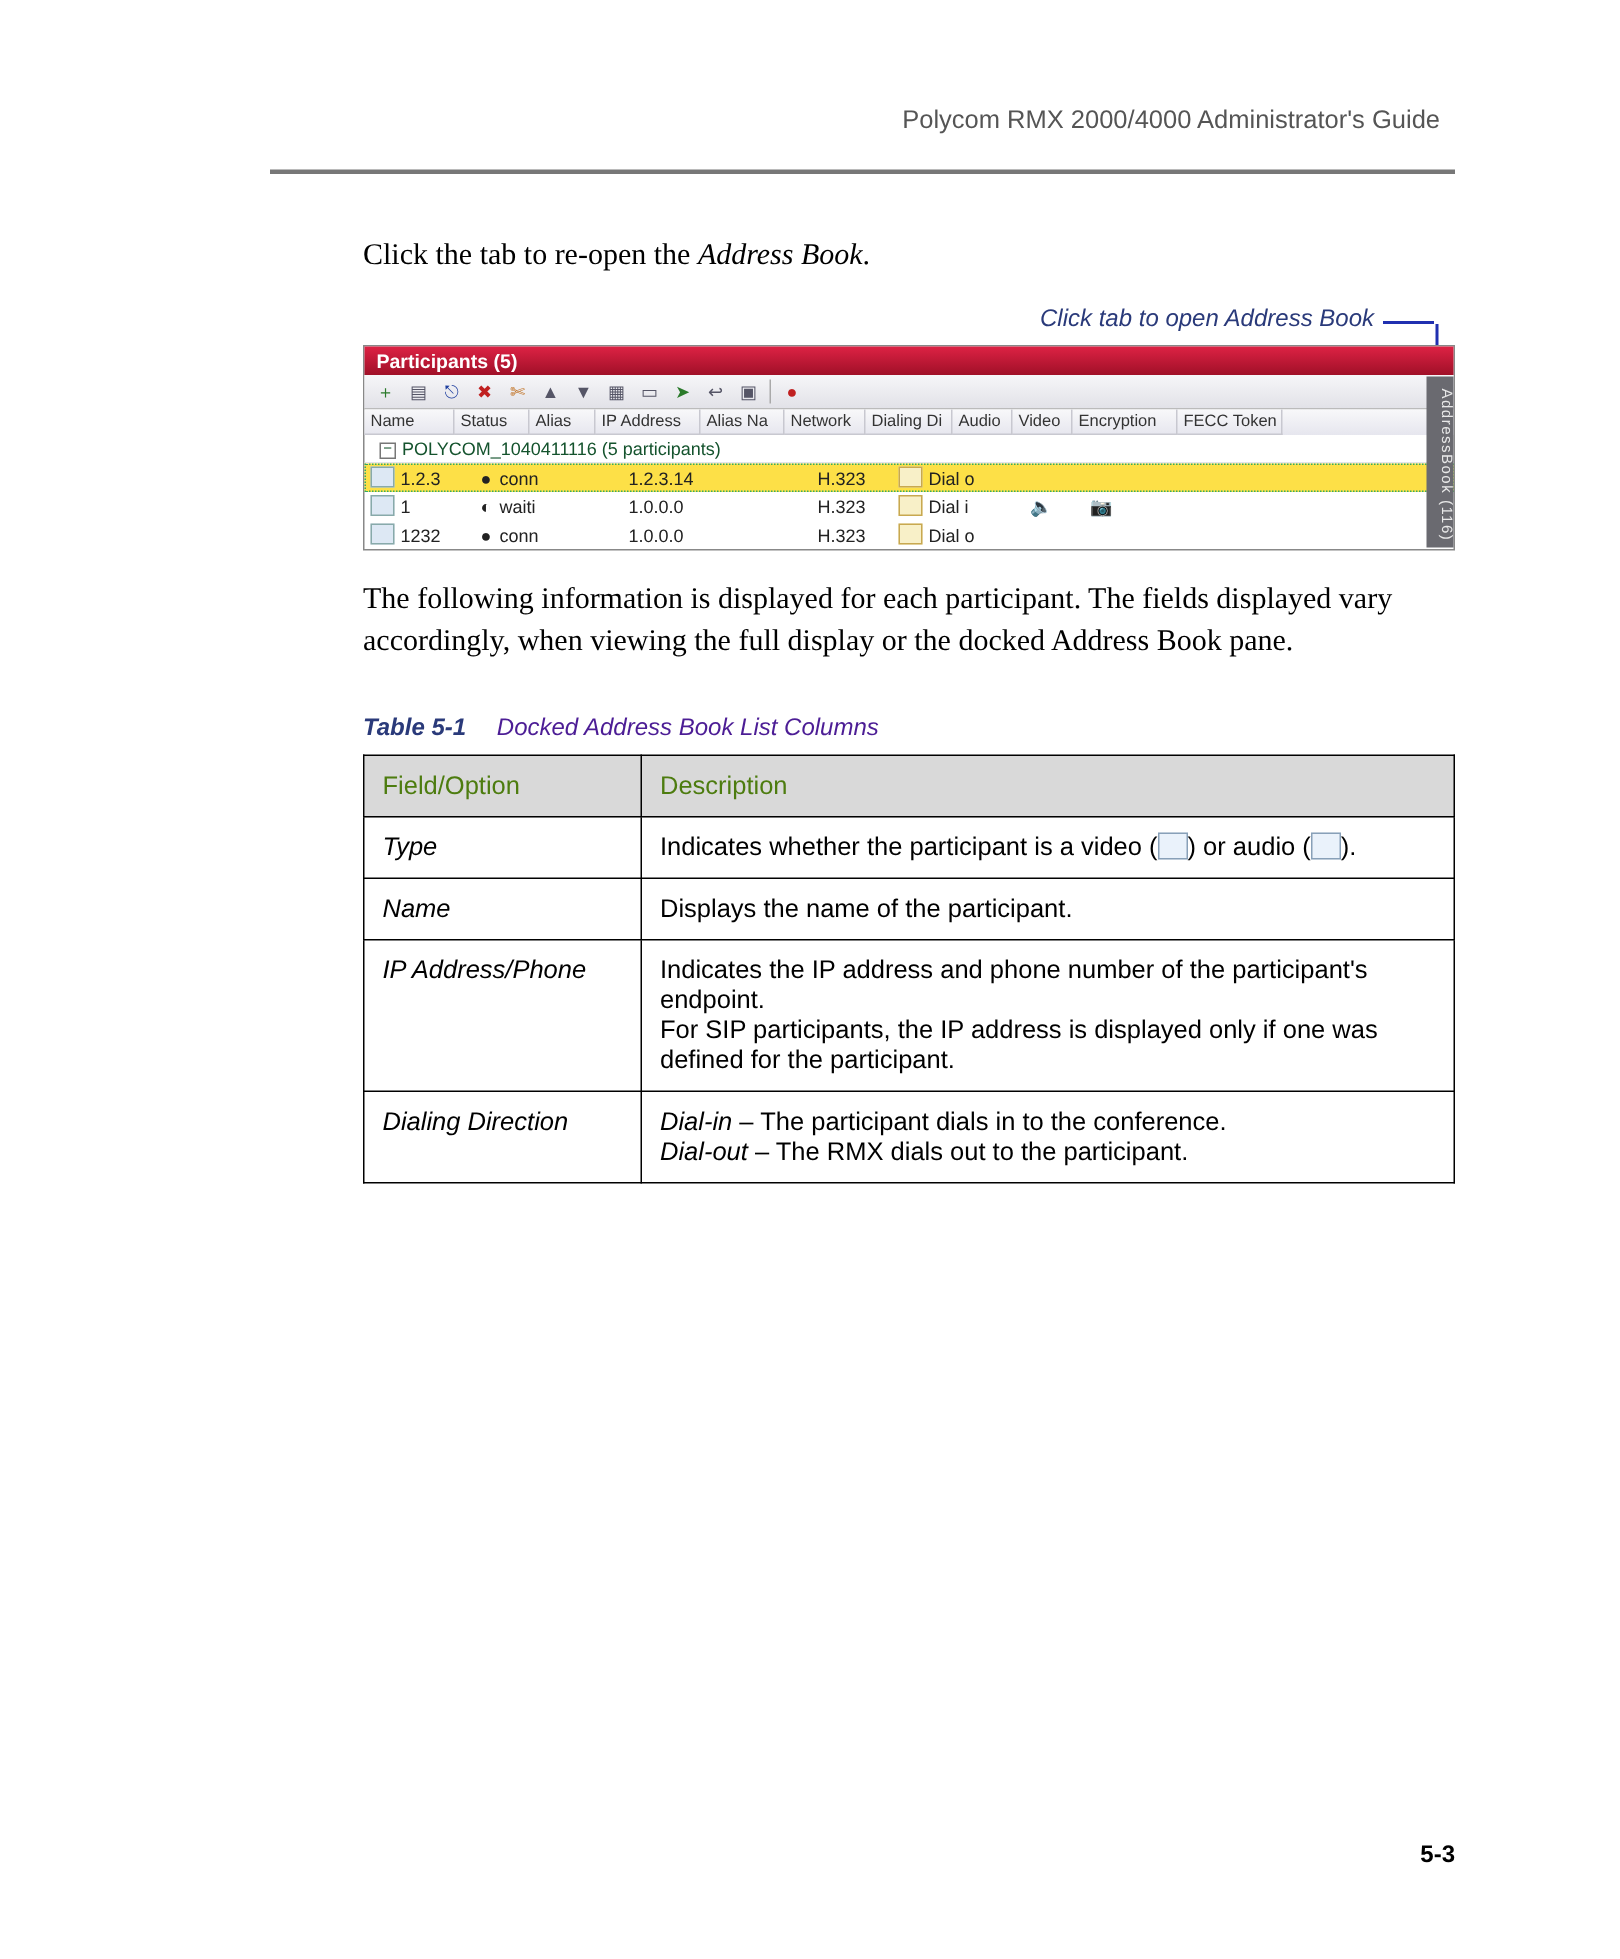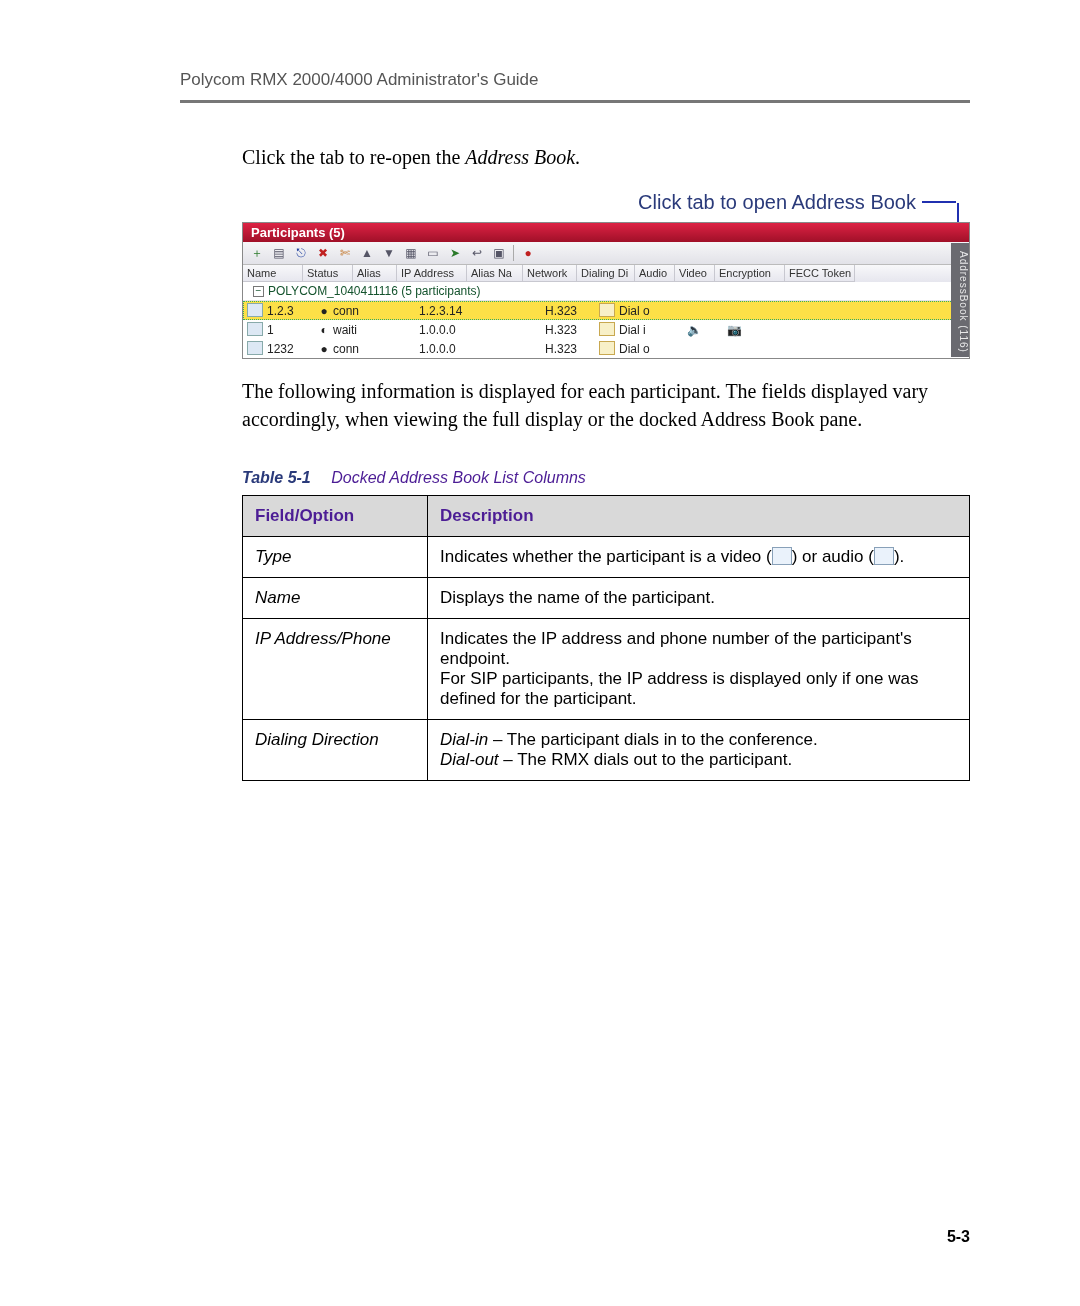--- a/index.html
+++ b/index.html
@@ -10,47 +10,48 @@
     color: #000;
     width: 1080px;
   }
   .page {
     padding: 70px 110px 60px 180px;
     box-sizing: border-box;
     position: relative;
     min-height: 1306px;
   }
   .top-right {
-    text-align: left;
+    text-align: right;
     font-family: Arial, Helvetica, sans-serif;
     font-size: 17px;
     color: #555;
-    margin-bottom: 10px;
+    margin-bottom: 23px;
     margin-right: 10px;
   }
   .hr-top {
     border: none;
     border-top: 3px solid #777;
     margin: 0 0 40px 0;
   }
   .content-block {
     margin-left: 62px;
     margin-right: 0;
   }
   .body-serif {
     font-size: 20px;
     line-height: 1.4;
     margin: 18px 0;
   }
   .body-serif .ital { font-style: italic; }
   .caption-row {
     text-align: right;
+    font-style: italic;
     color: #2a3a7a;
     font-family: Arial, Helvetica, sans-serif;
-    font-size: 20px;
+    font-size: 16px;
     margin: 20px 4px 0 0;
     position: relative;
     padding-right: 50px;
   }
   .caption-row::after {
     content: "";
     position: absolute;
     right: 10px;
     top: 10px;
     width: 34px;
@@ -195,22 +196,22 @@
     font-size: 17px;
   }
   table.doc th, table.doc td {
     border: 1px solid #000;
     padding: 10px 12px;
     vertical-align: top;
     text-align: left;
   }
   table.doc th {
     background: #d9d9d9;
-    color: #4c1d95;
-    font-weight: bold;
+    color: #4d7c0f;
+    font-weight: normal;
   }
   table.doc td.fld { font-style: italic; width: 160px; }
   .inline-icon {
     display:inline-block; width:18px; height:16px;
     border:1px solid #88a0b8; background:#eaf2fb;
     vertical-align:-3px;
   }
   .page-num {
     position: absolute;
     bottom: 60px;

